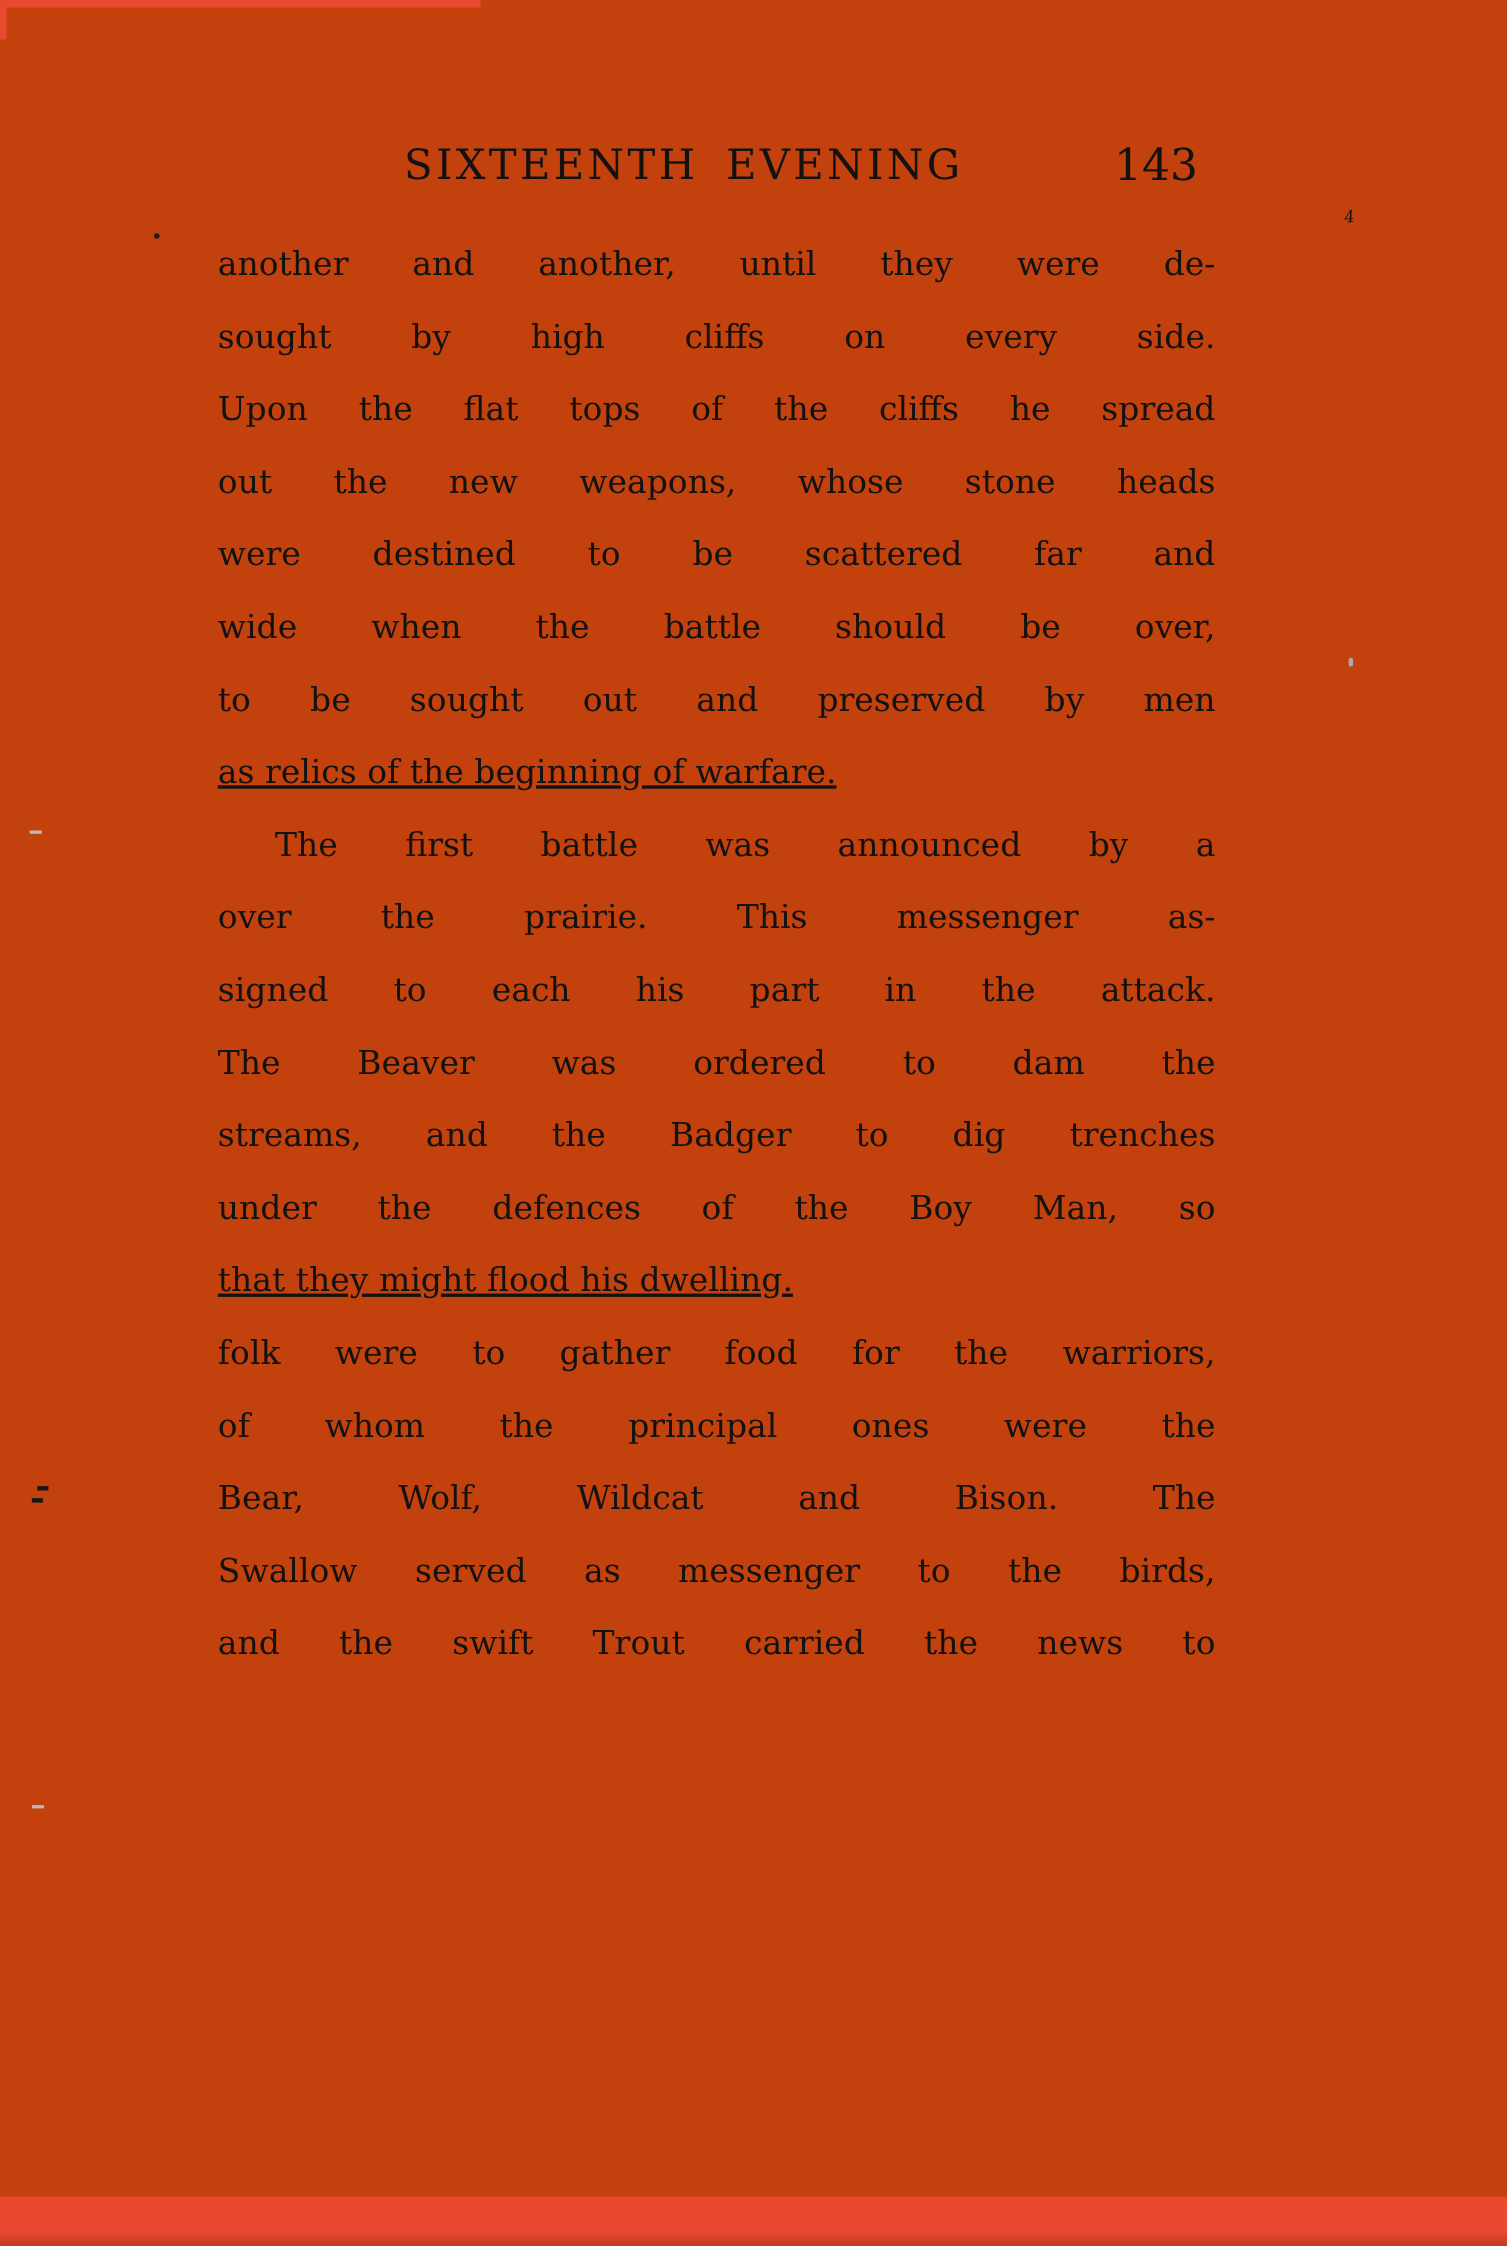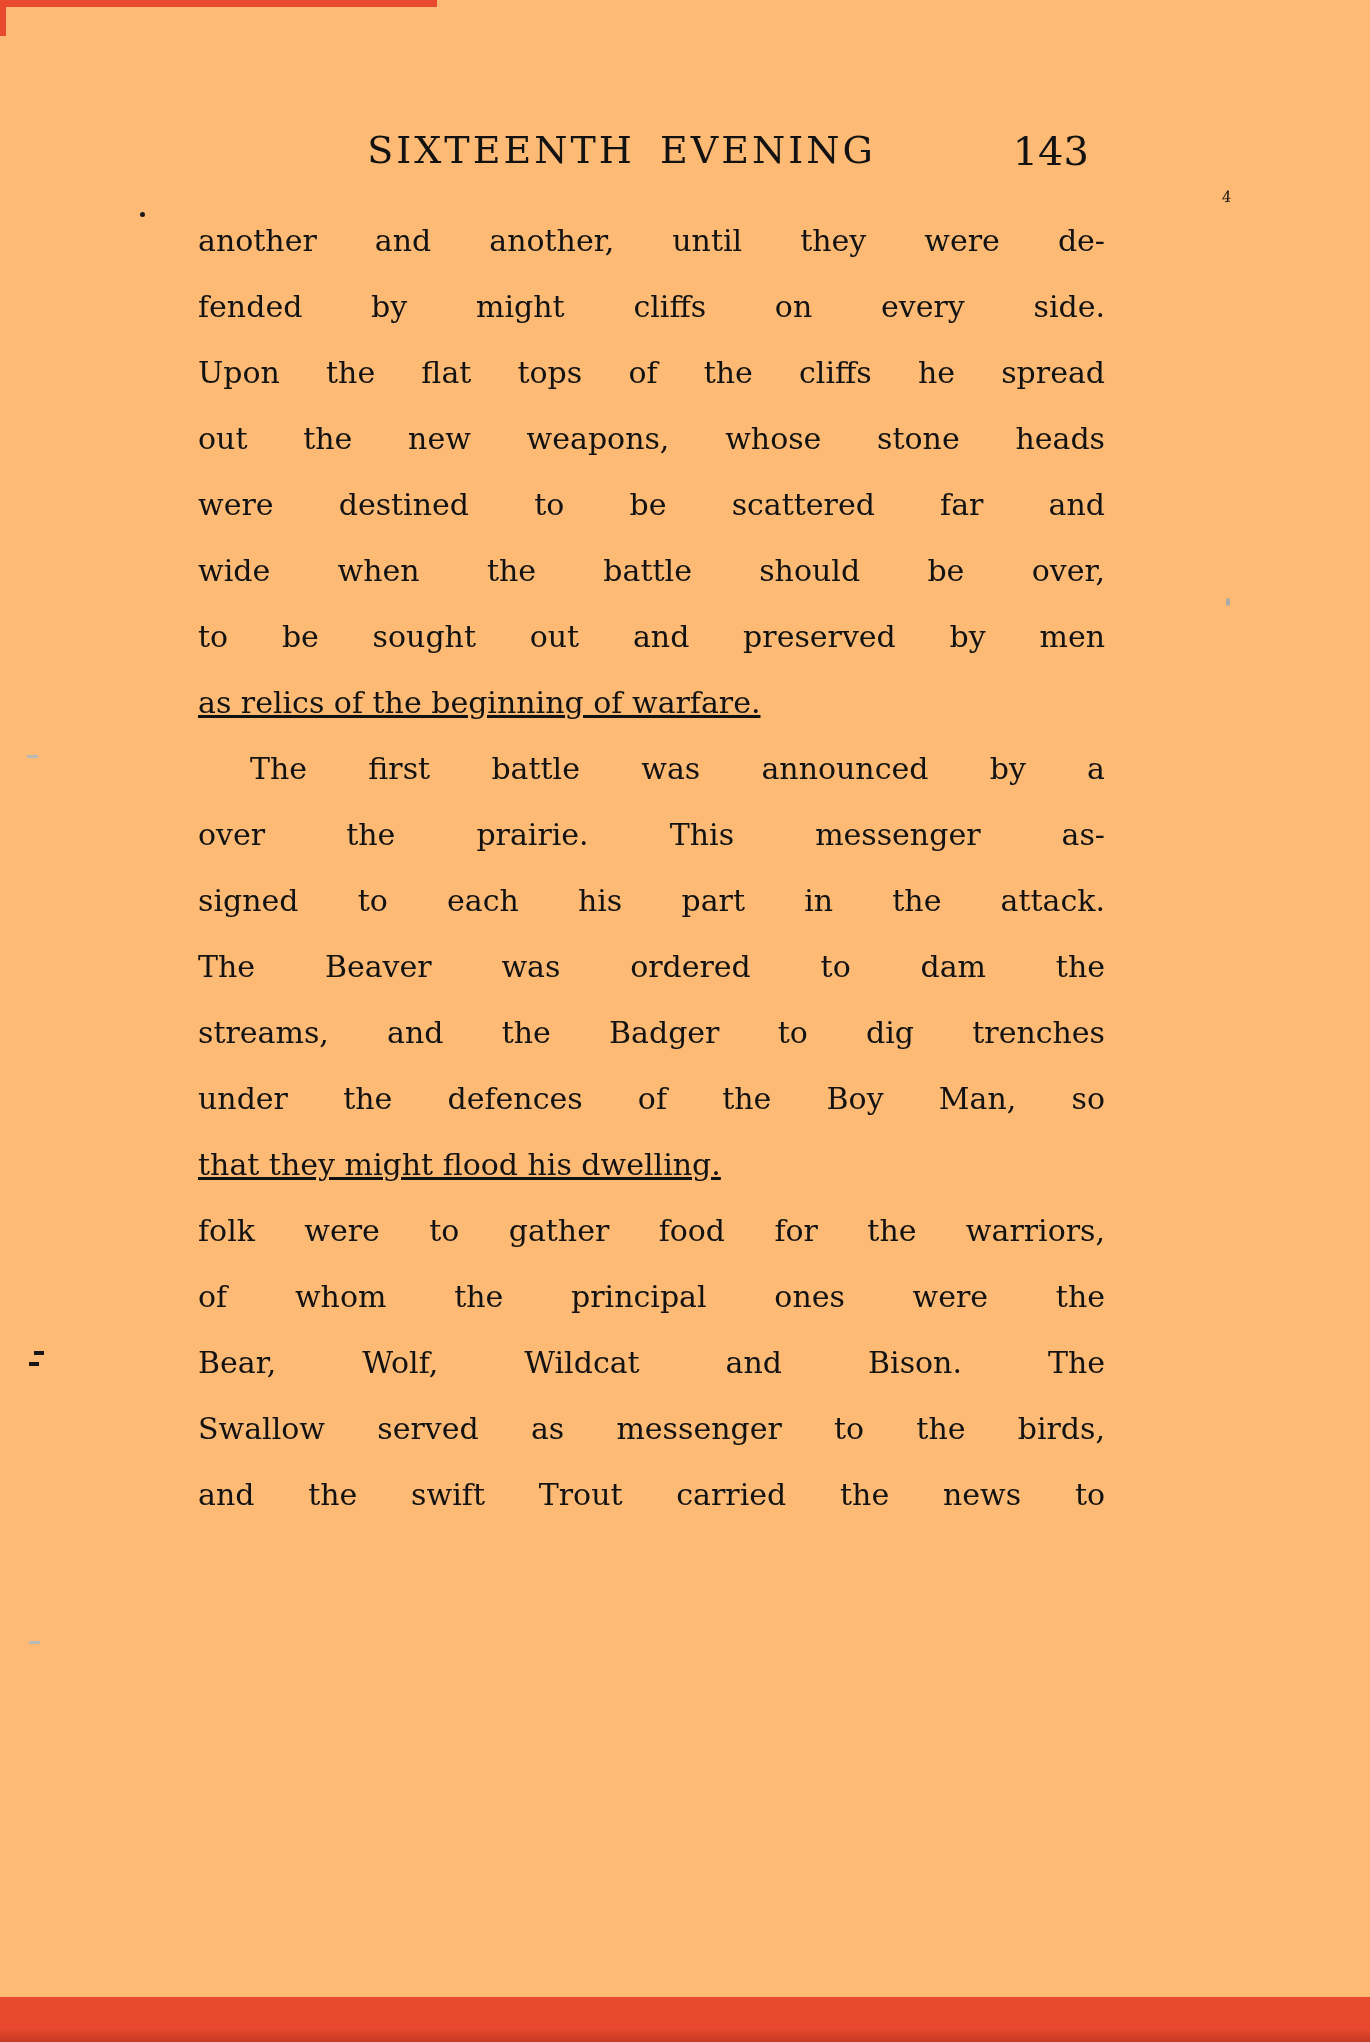--- a/index.html
+++ b/index.html
@@ -1,20 +1,20 @@
 <!DOCTYPE html>
 <html><head>
 <meta charset="utf-8">
 <style>
   html,body { margin:0; padding:0; background:#ffffff; }
   .page {
     position: relative;
     width: 1370px;
     height: 2042px;
-    background: #fdba74;
+    background: #c2410c;
     overflow: hidden;
     font-family: "DejaVu Serif", serif;
     color: #121212;
   }
 
   
   .header {
     position: absolute;
     top: 128px;
     left: 198px;
@@ -101,21 +101,21 @@
   <div class="edge-left" style="background: rgb(232, 73, 47);"></div>
   <div class="edge-bottom" style="background: linear-gradient(rgb(232, 73, 47) 0%, rgb(232, 73, 47) 70%, rgb(196, 58, 36) 100%);"></div>
 
   <div class="header">
     <div class="header-title">SIXTEENTH EVENING</div>
     <div class="header-page-number">143</div>
   </div>
 
   <div class="text-block">
       <div class="line">another and another, until they were de-</div>
-      <div class="line">fended by might cliffs on every side.</div>
+      <div class="line">sought by high cliffs on every side.</div>
       <div class="line">Upon the flat tops of the cliffs he spread</div>
       <div class="line">out the new weapons, whose stone heads</div>
       <div class="line">were destined to be scattered far and</div>
       <div class="line">wide when the battle should be over,</div>
       <div class="line">to be sought out and preserved by men</div>
       <div class="line end">as relics of the beginning of warfare.</div>
       <div class="line indent">The first battle was announced by a</div>
       <div class="line">over the prairie.  This messenger as-</div>
       <div class="line">signed to each his part in the attack.</div>
       <div class="line">The Beaver was ordered to dam the</div>

